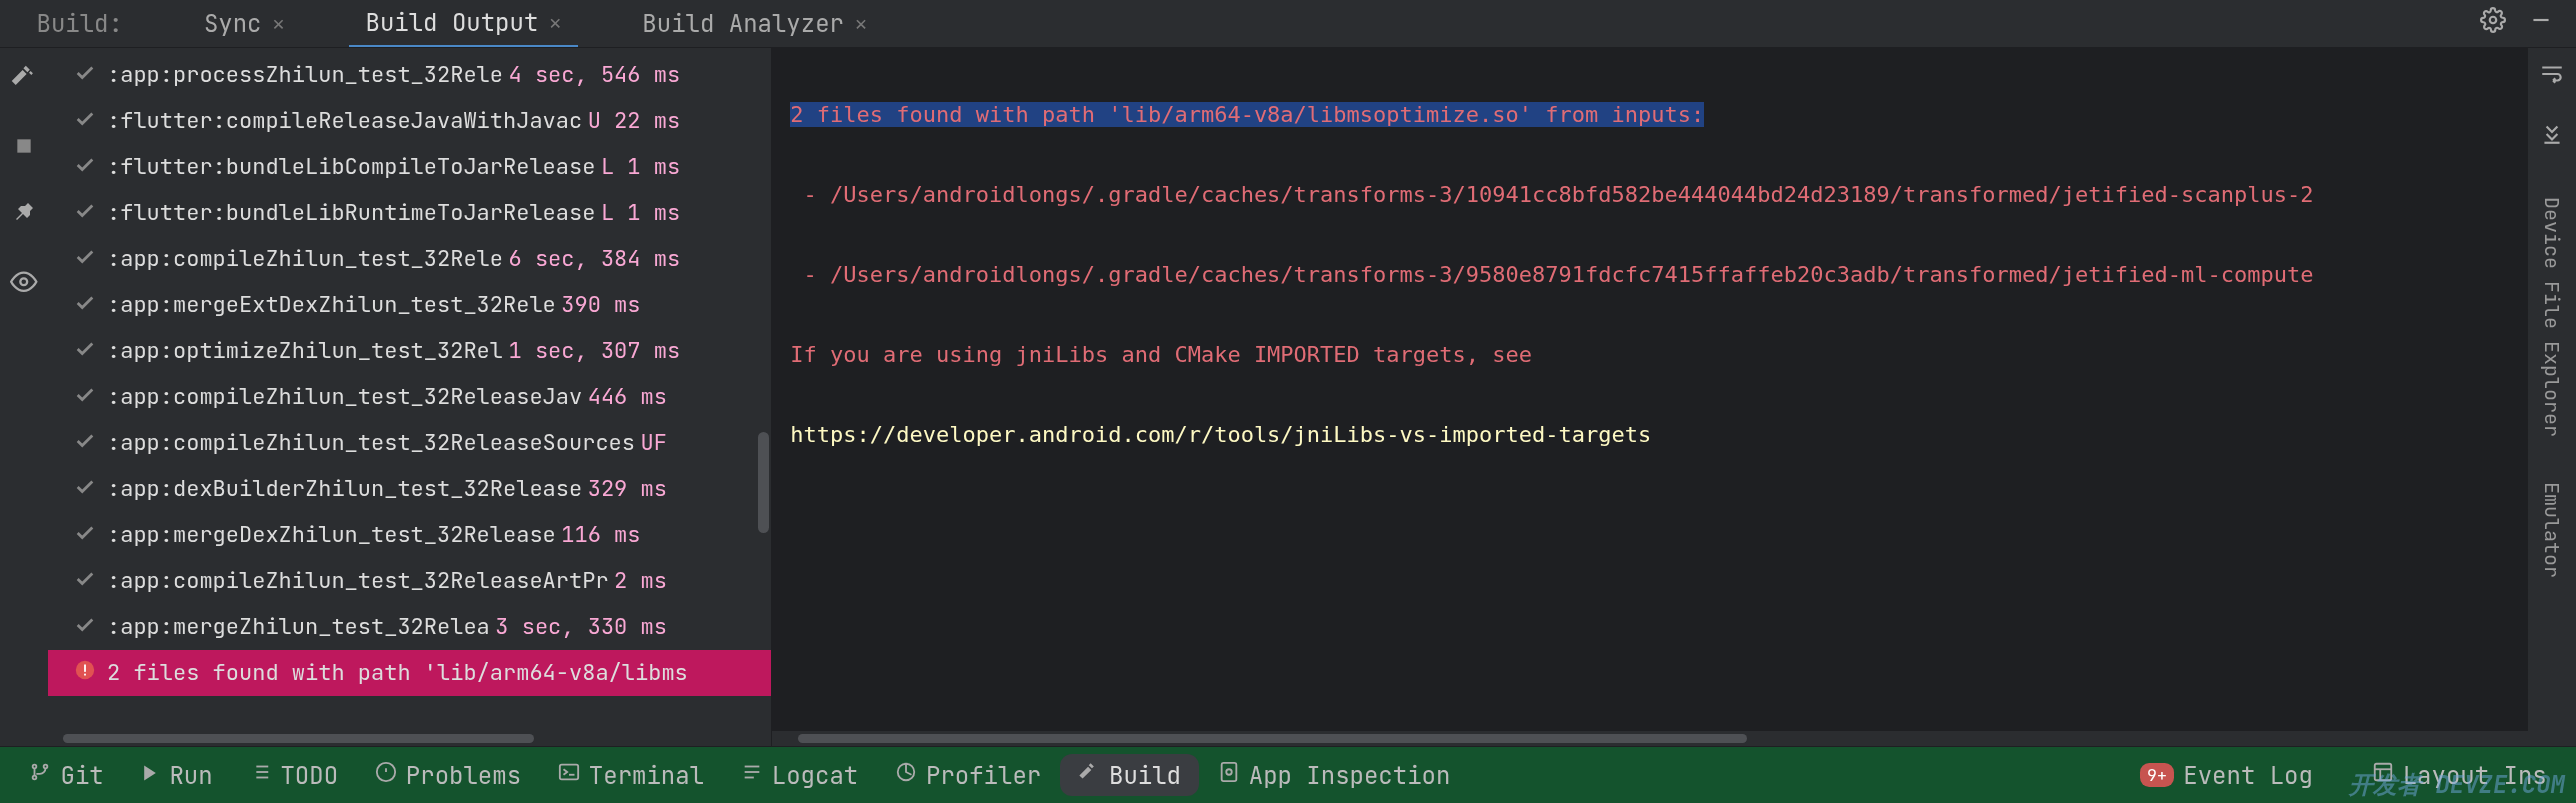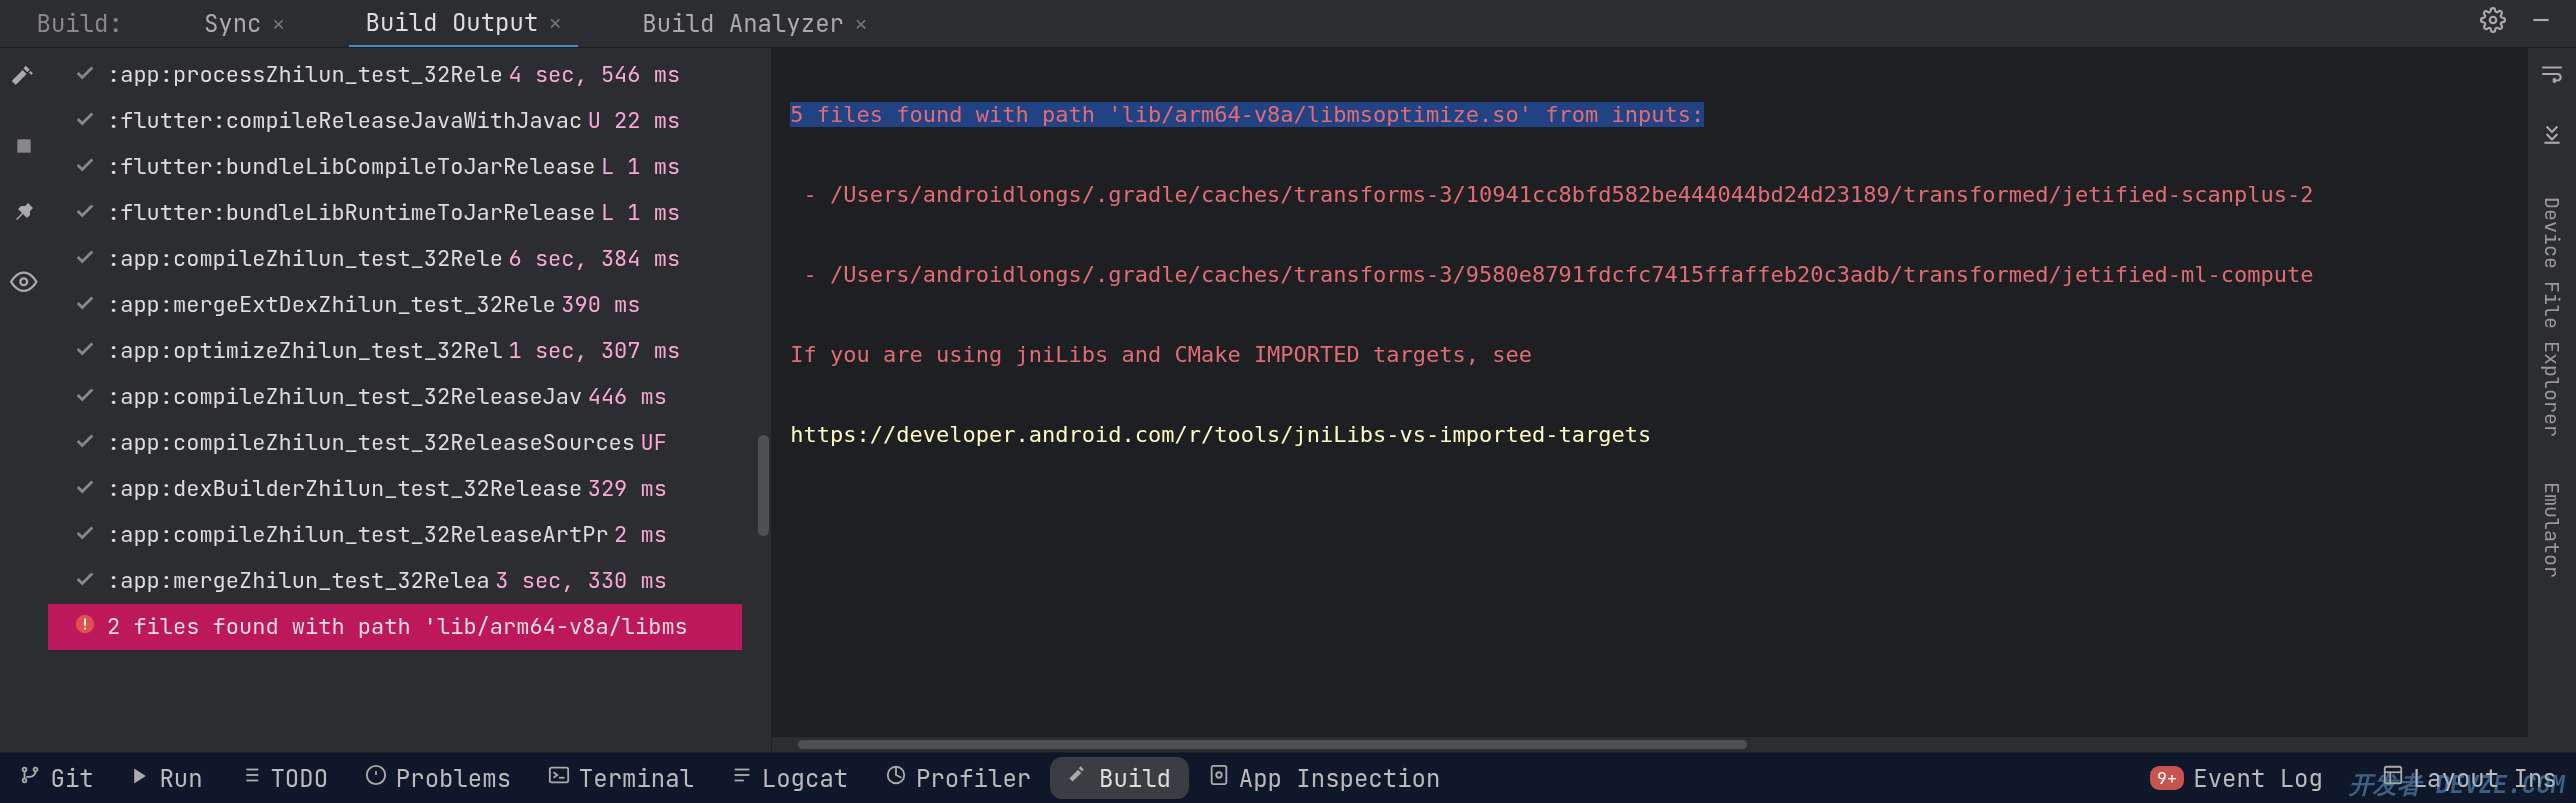--- a/index.html
+++ b/index.html
@@ -72,21 +72,21 @@
 }
 .left-toolbar .tool-icon {
   color: #aaa;
   cursor: pointer;
 }
 .task-list {
   width: 724px;
   background: #2b2d30;
   flex-shrink: 0;
   display: flex;
-  flex-direction: row;
+  flex-direction: column;
   border-right: 1.8px solid #1e1f22;
   position: relative;
 }
 .task-list-inner {
   flex: 1;
   overflow: hidden;
   padding: 3.7px 0;
 }
 .task-row {
   display: flex;
@@ -174,26 +174,26 @@
 }
 .right-toolbar .rt-icon { color: #aaa; cursor: pointer; }
 .right-vert {
   writing-mode: vertical-rl;
   color: #999;
   font-size: 20px;
   margin-top: 18.3px;
   cursor: pointer;
 }
 .bottom-bar {
-  height: 51px;
-  background: #0f172a;
+  height: 57px;
+  background: #14532d;
   border-top: 0.9px solid #1e1f22;
   display: flex;
   align-items: center;
-  padding: 0 1px;
+  padding: 0 11px;
   flex-shrink: 0;
 }
 .bottom-item {
   display: flex;
   align-items: center;
   gap: 9.2px;
   padding: 5.5px 18.3px;
   color: #bbb;
   font-size: 24px;
   cursor: pointer;
@@ -352,20 +352,27 @@
           <span class="chk"><svg width="22" height="22" viewBox="0 0 24 24" fill="none" stroke="#888" stroke-width="3">
               <polyline points="20 6 9 17 4 12"></polyline>
             </svg></span>
           <span class="task-label">:app:dexBuilderZhilun_test_32Release</span>
           <span class="task-time"> 329 ms</span>
         </div>
         <div class="task-row">
           <span class="chk"><svg width="22" height="22" viewBox="0 0 24 24" fill="none" stroke="#888" stroke-width="3">
               <polyline points="20 6 9 17 4 12"></polyline>
             </svg></span>
+          <span class="task-label">:app:mergeDexZhilun_test_32Release</span>
+          <span class="task-time"> 116 ms</span>
+        </div>
+        <div class="task-row">
+          <span class="chk"><svg width="22" height="22" viewBox="0 0 24 24" fill="none" stroke="#888" stroke-width="3">
+              <polyline points="20 6 9 17 4 12"></polyline>
+            </svg></span>
           <span class="task-label">:app:compileZhilun_test_32ReleaseArtPr</span>
           <span class="task-time"> 2 ms</span>
         </div>
         <div class="task-row">
           <span class="chk"><svg width="22" height="22" viewBox="0 0 24 24" fill="none" stroke="#888" stroke-width="3">
               <polyline points="20 6 9 17 4 12"></polyline>
             </svg></span>
           <span class="task-label">:app:mergeZhilun_test_32Relea</span>
           <span class="task-time"> 3 sec, 330 ms</span>
         </div>
@@ -379,21 +386,21 @@
         </div>
       </div>
     <div class="vscroll-thumb"></div>
     <div class="hscroll">
       <div class="hscroll-thumb" style="width:68%"></div>
     </div>
   </div>
 
   <div class="output-pane">
     <div class="output-content">
-<div class="out-line"><span class="hl">5 files found with path 'lib/arm64-v8a/libmsoptimize.so' from inputs:</span></div>
+<div class="out-line"><span class="hl">2 files found with path 'lib/arm64-v8a/libmsoptimize.so' from inputs:</span></div>
 <div class="out-line"> - /Users/androidlongs/.gradle/caches/transforms-3/10941cc8bfd582be444044bd24d23189/transformed/jetified-scanplus-2</div>
 <div class="out-line"> - /Users/androidlongs/.gradle/caches/transforms-3/9580e8791fdcfc7415ffaffeb20c3adb/transformed/jetified-ml-compute</div>
 <div class="out-line">If you are using jniLibs and CMake IMPORTED targets, see</div>
 <a class="out-link">https://developer.android.com/r/tools/jniLibs-vs-imported-targets</a>
     </div>
     <div class="hscroll">
       <div class="hscroll-thumb" style="width:55%; margin-left:11px"></div>
     </div>
   </div>
 

